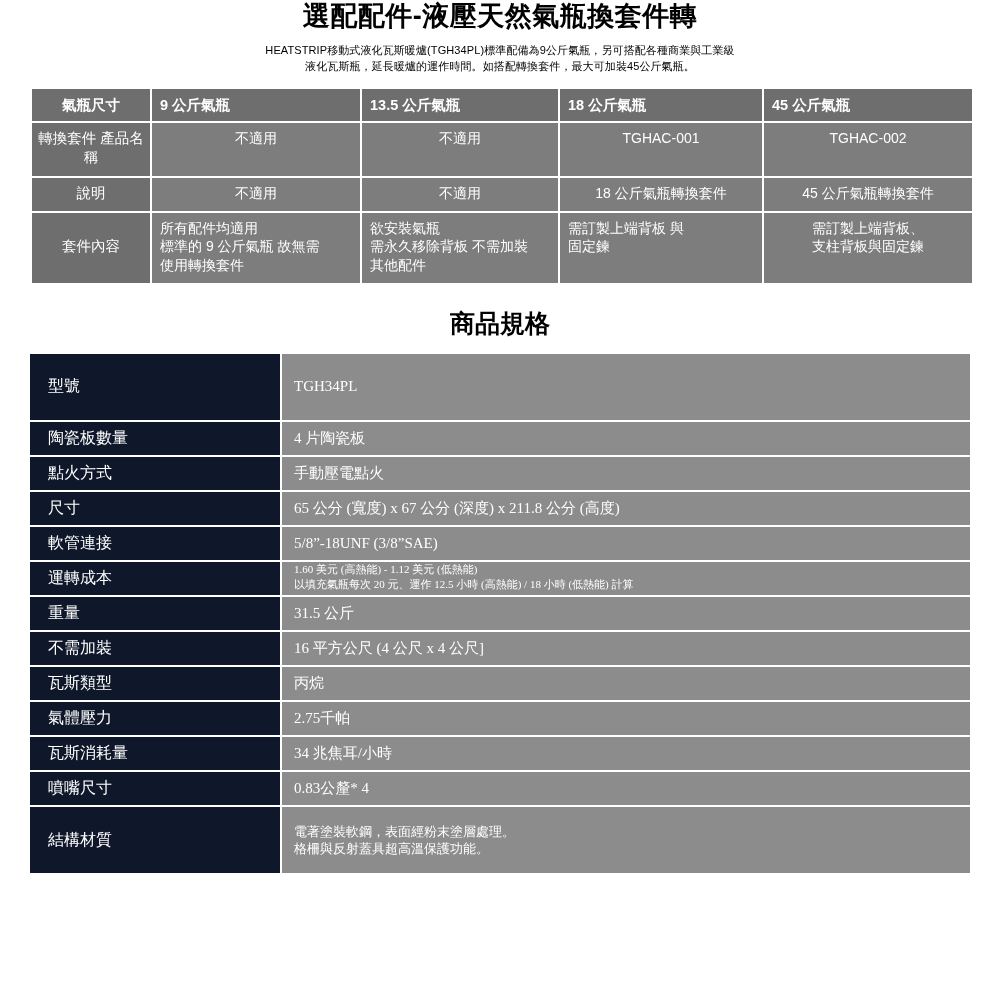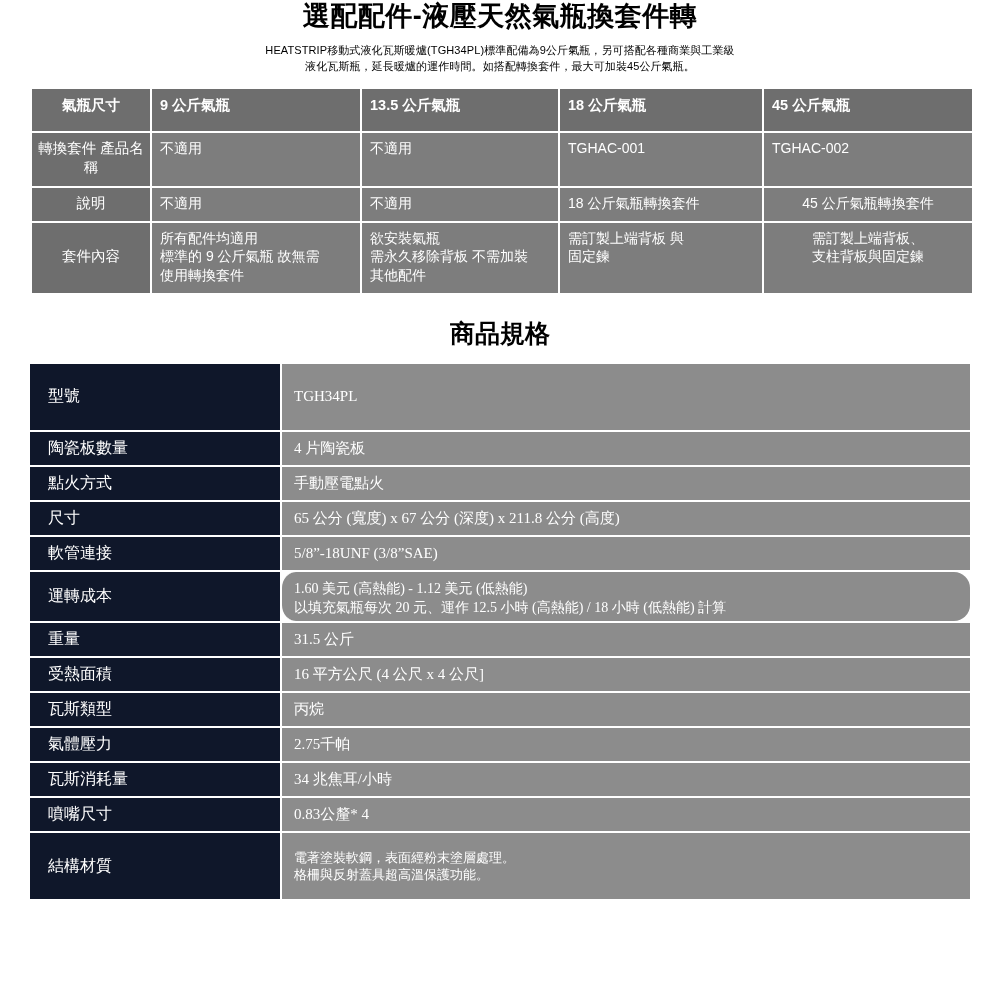--- a/index.html
+++ b/index.html
@@ -71,37 +71,37 @@
     vertical-align: top;
     padding: 6px 8px 8px 8px;
     font-size: 14px;
     line-height: 1.33;
   }
   table.kit tr.head td {
     background: #6e6e6e;
     font-weight: bold;
     font-size: 14.5px;
     padding-top: 7px;
-    padding-bottom: 16px;
+    padding-bottom: 6px;
     vertical-align: middle;
   }
   table.kit td.rowlabel {
     background: #6e6e6e;
     text-align: center;
     vertical-align: middle;
     font-size: 14.5px;
     font-weight: normal;
     padding-left: 4px;
     padding-right: 4px;
   }
   table.kit tr.head td.rowlabel {
     font-weight: bold;
   }
   table.kit td.c-center { text-align: center; }
-  td.pad-mid { vertical-align: middle; }
+  td.pad-mid { vertical-align: middle; text-align: center; }
 
   .cell-lines > span { display: block; }
 
   
   .title-sec {
     text-align: center;
     font-size: 25px;
     font-weight: bold;
     margin: 22px 0 12px 0;
     position: relative;
@@ -132,25 +132,24 @@
     font-family: "Liberation Sans", "DejaVu Sans", sans-serif;
   }
   table.spec td.v {
     background: #8c8c8c;
     font-size: 15px;
     padding: 6px 8px 6px 12px;
     font-family: "Liberation Serif", "DejaVu Serif", serif;
     border-left: 2px solid #ffffff;
   }
   table.spec td.v.small {
-    font-size: 14px;
+    font-size: 11px;
     line-height: 1.35;
-    padding-top: 8px;
+    padding-top: 0;
     padding-bottom: 4px;
-    border-radius: 16px;
   }
   table.spec td.v.two {
     font-size: 13px;
     line-height: 1.35;
   }
   table.spec tr.xtall td { height: 54px; }
   .v-lines > span { display: block; }
 </style>
 </head>
 <body>
@@ -292,21 +291,21 @@
           <td class="v small v-lines">
             <span>1.60 美元 (高熱能) - 1.12 美元 (低熱能)</span>
             <span>以填充氣瓶每次 20 元、運作 12.5 小時 (高熱能) / 18 小時 (低熱能) 計算</span>
           </td>
         </tr>
         <tr>
           <td class="k">重量</td>
           <td class="v">31.5 公斤</td>
         </tr>
         <tr>
-          <td class="k">受熱面積</td>
+          <td class="k">不需加裝</td>
           <td class="v">16 平方公尺 (4 公尺 x 4 公尺]</td>
         </tr>
         <tr>
           <td class="k">瓦斯類型</td>
           <td class="v">丙烷</td>
         </tr>
         <tr>
           <td class="k">氣體壓力</td>
           <td class="v">2.75千帕</td>
         </tr>

